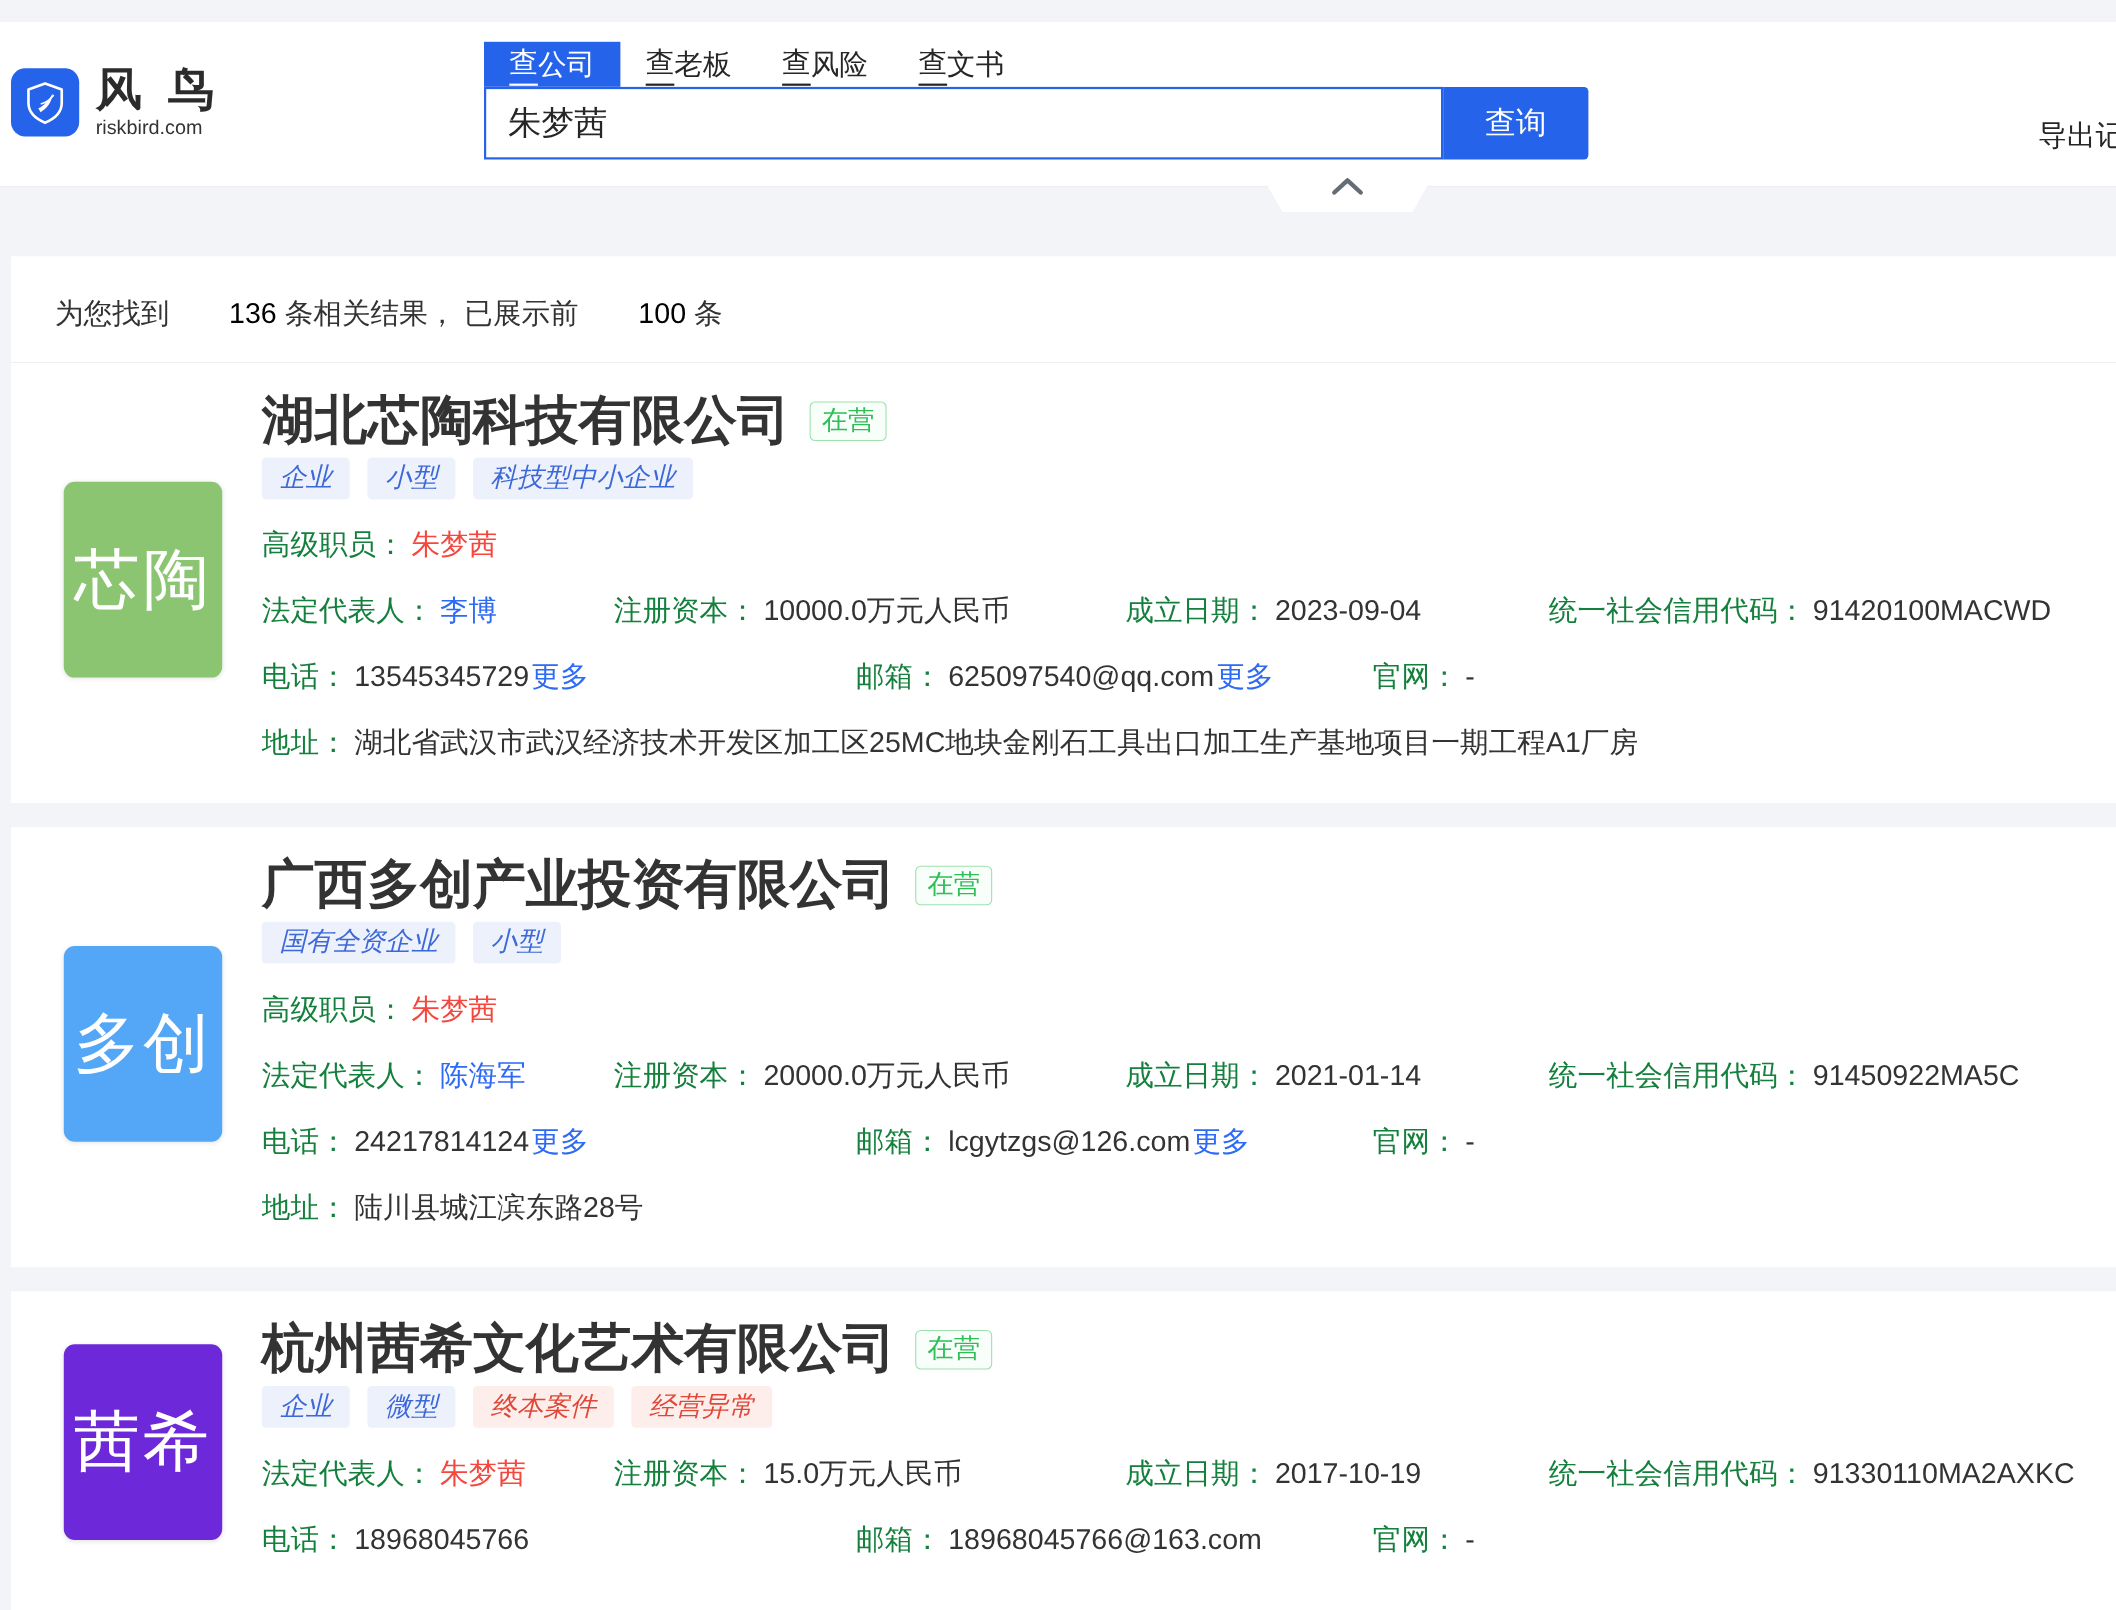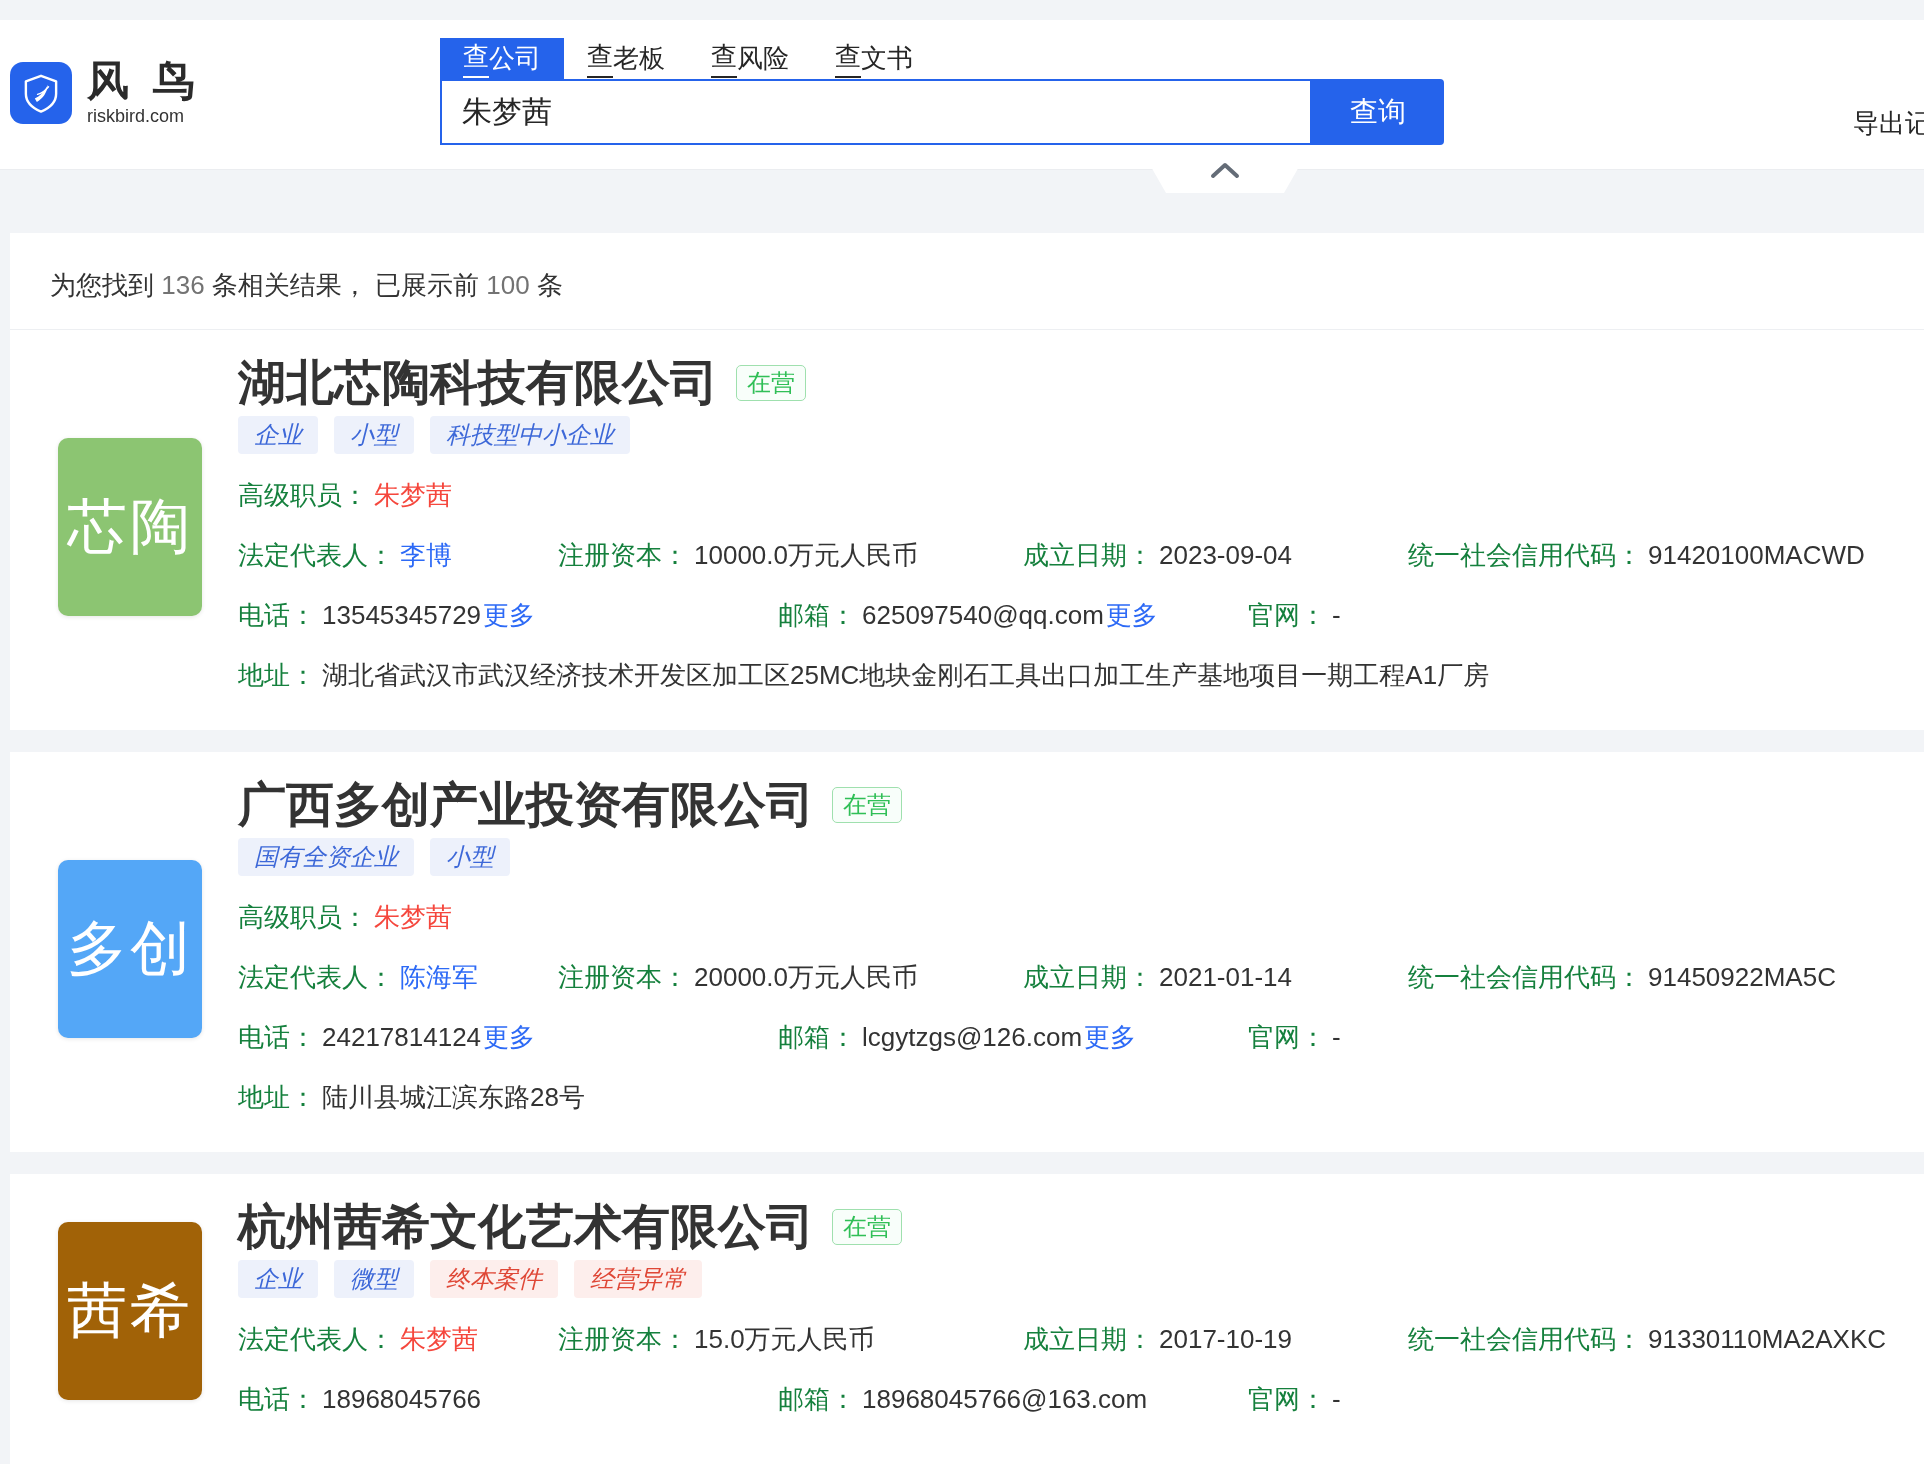--- a/index.html
+++ b/index.html
@@ -65,21 +65,21 @@
   }
 
   
   .main { margin: 63px 0 0 10px; width: 1914px; }
   .panel { background: #fff; margin-bottom: 22px; }
   .count-bar {
     padding: 34px 40px 26px 40px;
     font-size: 26px; color: #333; line-height: 36px;
     border-bottom: 1px solid #edeff2;
   }
-  .count-num { color: #737373; }
+  .count-num { color: #000000; margin-left: 47px; }
 
   .card { display: flex; padding: 30px 0 36px 48px; }
   .card.clipped { padding-bottom: 100px; }
   .avatar {
     width: 144px; height: 178px; border-radius: 10px; flex: none;
     align-self: center;
     display: flex; align-items: center; justify-content: center;
     color: #fff; font-size: 60px; letter-spacing: 3px; cursor: pointer;
     box-shadow: 0 1px 4px rgba(0,0,0,0.10);
   }
@@ -238,21 +238,21 @@
         </div>
         <div class="row">
           <span class="lbl">地址：</span><span class="val">陆川县城江滨东路28号</span>
         </div>
       </div>
     </div>
   </section>
 
   <section class="panel">
     <div class="card clipped">
-      <div class="avatar" style="background: #a16207;">
+      <div class="avatar" style="background: #6d28d9;">
         <span>茜希</span>
       </div>
       <div class="content">
         <div class="title-row">
           <div class="company-name">杭州茜希文化艺术有限公司</div>
           <span class="badge">在营</span>
         </div>
         <div class="tags">
           <span class="tag blue">企业</span>
           <span class="tag blue">微型</span>

